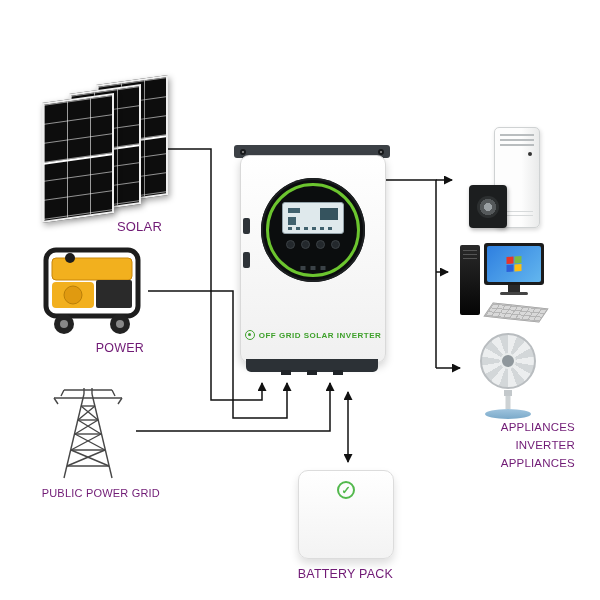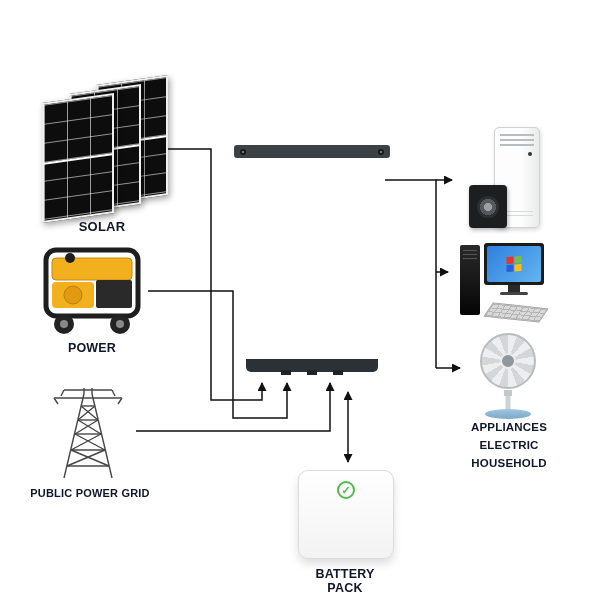--- a/index.html
+++ b/index.html
@@ -1,21 +1,21 @@
 <!DOCTYPE html>
 <html style="--connector: #111111; --inverter-ring-green: #6cc52f; --inverter-text-green: #3fa12c; --dynamo-yellow: #f2b01e; --battery-check-green: #53b94d; --fan-base-blue: #9fc4de; --screen-blue: #2e7fe0;"><head>
 <meta charset="utf-8">
 <style>
   html,body{margin:0;padding:0;background:#fff;}
   .canvas{position:relative;width:600px;height:600px;background:#fff;overflow:hidden;
           font-family:"Liberation Sans",sans-serif;}
   .wires{position:absolute;left:0;top:0;width:600px;height:600px;}
   .wire{fill:none;stroke:var(--connector,#111);stroke-width:1.5;}
 
-  .label{position:absolute;color:#0f172a;font-weight:700;text-align:center;letter-spacing:.2px;}
+  .label{position:absolute;color:#701a75;font-weight:400;text-align:right;letter-spacing:.2px;}
   .solar-label{left:42px;top:219px;width:120px;font-size:13px;}
   .dynamo-label{left:40px;top:341px;width:104px;font-size:12.5px;}
   .grid-label{left:20px;top:487px;width:140px;font-size:11px;}
   .appliances-label{left:443px;top:419px;width:132px;font-size:11.5px;line-height:1.55;}
   .battery-label{left:297px;top:567px;width:96px;font-size:12.5px;}
 
   
   .solar-group{position:absolute;left:42px;top:80px;width:130px;height:138px;}
   .panel{position:absolute;width:68px;height:116px;background-color:#0d0d0d;border:2px solid #efefef;
          box-shadow:2px 3px 6px rgba(0,0,0,.35);transform:skewY(-8deg);
@@ -189,20 +189,48 @@
       </g>
     </svg>
   </div>
   <div class="label grid-label">PUBLIC POWER GRID</div>
 
   <div class="inverter">
     <div class="inv-top">
       <span class="screw s1"></span>
       <span class="screw s2"></span>
     </div>
+    <div class="inv-body">
+      <span class="inv-tab t1"></span>
+      <span class="inv-tab t2"></span>
+      <div class="inv-circle">
+        <div class="inv-ring"></div>
+        <div class="inv-lcd">
+          <i class="seg a"></i>
+            <i class="seg b"></i>
+            <i class="seg c"></i>
+            <i class="seg d"></i>
+        </div>
+        <div class="inv-btns">
+          <i class="dot"></i>
+            <i class="dot"></i>
+            <i class="dot"></i>
+            <i class="dot"></i>
+        </div>
+        <div class="inv-icons">
+          <i class="mini"></i>
+            <i class="mini"></i>
+            <i class="mini"></i>
+        </div>
+      </div>
+      <div class="inv-brand">
+        <span class="brand-icon"></span>
+        <span class="brand-text">OFF GRID SOLAR INVERTER</span>
+      </div>
+    </div>
     <div class="inv-bottom">
       <i class="nub"></i>
       <i class="nub"></i>
       <i class="nub"></i>
     </div>
   </div>
 
   <div class="ac">
     <div class="ac-vent"></div>
     <i class="ac-led"></i>
@@ -229,21 +257,21 @@
   <div class="fan">
     <div class="fan-head">
       <i class="fan-hub"></i>
     </div>
     <i class="fan-neck"></i>
     <i class="fan-pole"></i>
     <i class="fan-base"></i>
   </div>
   <div class="label appliances-label">
     <div>APPLIANCES</div>
-    <div>ELECTRIC HOUSEHOLD</div>
+    <div>INVERTER APPLIANCES</div>
   </div>
 
   <div class="battery">
     <div class="batt-check">
       <span>✓</span>
     </div>
   </div>
   <div class="label battery-label">BATTERY PACK</div>
 
 </div>

